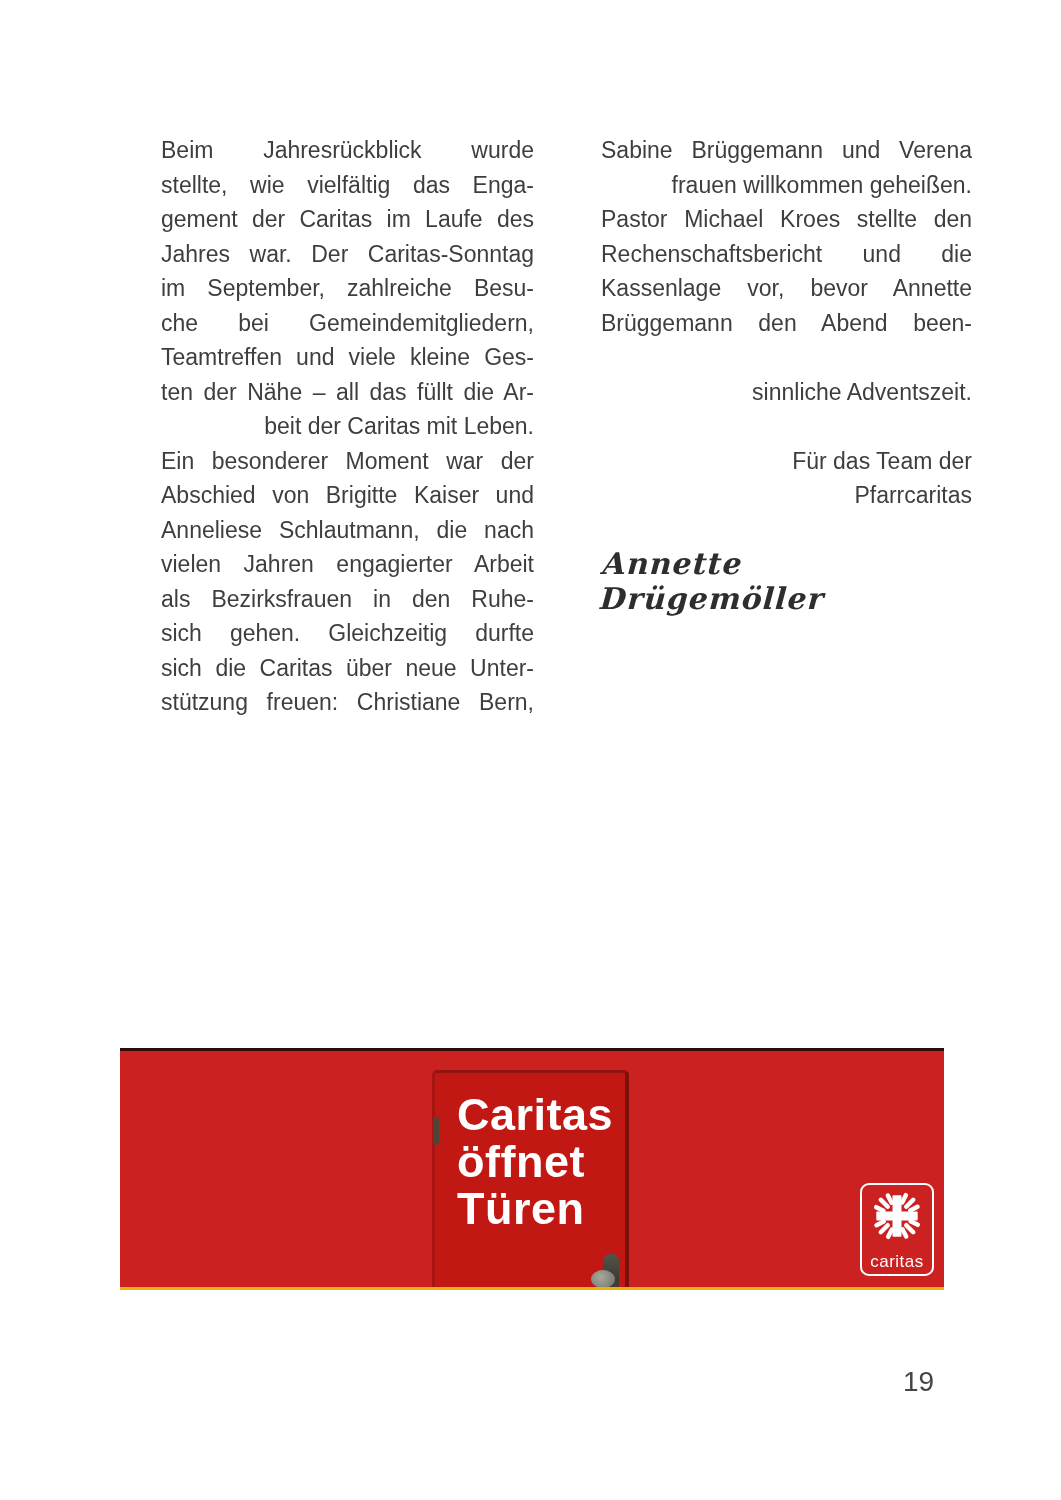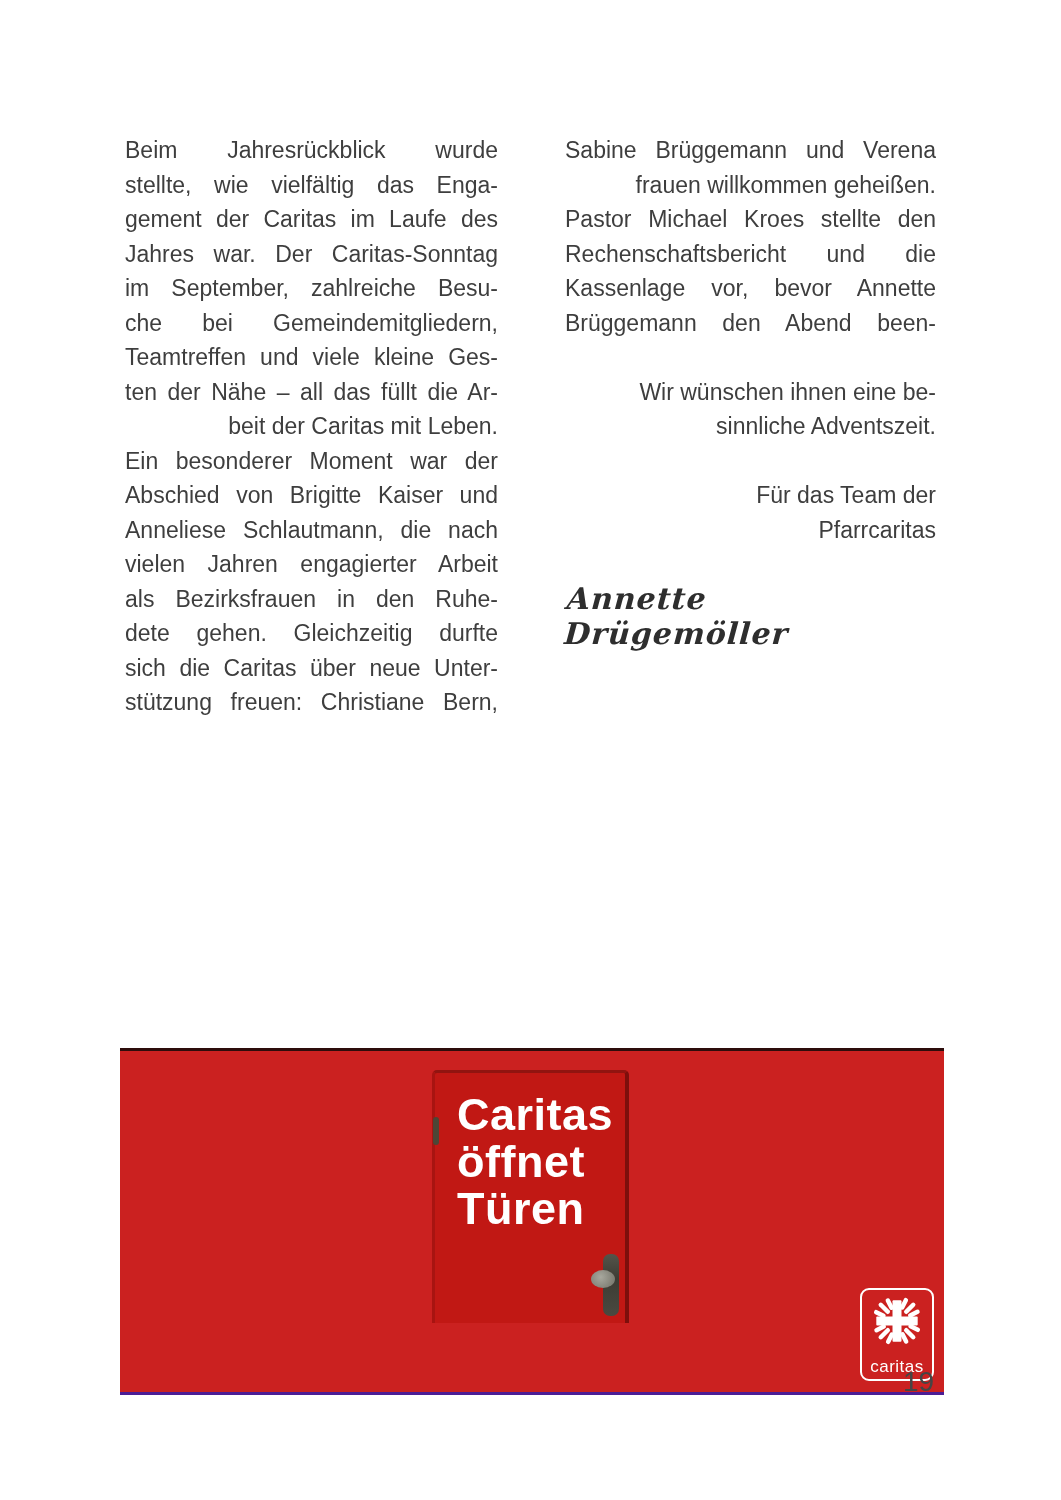--- a/index.html
+++ b/index.html
@@ -17,20 +17,21 @@
   }
 
   
   .col {
     position: absolute;
     top: 133px;
     font-size: 23px;
     font-weight: 300;
     color: #3e3e3e;
     line-height: 34.5px;
+    margin-left: 36px;
   }
   .col-left  { left: 125px; width: 373px; }
   .col-right { left: 565px; width: 371px; }
   .line { height: 34.5px; overflow: hidden; }
   .jl { text-align: justify; text-align-last: justify; }
   .ll { text-align: right; }
   .gap { height: 34.5px; }
 
   .sig {
     height: 44px;
@@ -43,25 +44,25 @@
     transform: skewX(-4deg);
     transform-origin: left bottom;
   }
 
   
   .banner {
     position: absolute;
     left: 120px;
     top: 1048px;
     width: 824px;
-    height: 347px;
+    height: 242px;
     box-sizing: border-box;
     background: #cb2120;
     border-top: 3px solid #2d0d0c;
-    border-bottom: 3px solid #4c1d95;
+    border-bottom: 3px solid #eab308;
     overflow: hidden;
   }
   .door {
     position: absolute;
     left: 312px;
     top: 19px;
     width: 197px;
     height: 253px;
     background: #c11814;
     box-sizing: border-box;
@@ -162,34 +163,33 @@
     <div class="line jl">im September, zahlreiche Besu-</div>
     <div class="line jl">che bei Gemeindemitgliedern,</div>
     <div class="line jl">Teamtreffen und viele kleine Ges-</div>
     <div class="line jl">ten der Nähe – all das füllt die Ar-</div>
     <div class="line ll">beit der Caritas mit Leben.</div>
     <div class="line jl">Ein besonderer Moment war der</div>
     <div class="line jl">Abschied von Brigitte Kaiser und</div>
     <div class="line jl">Anneliese Schlautmann, die nach</div>
     <div class="line jl">vielen Jahren engagierter Arbeit</div>
     <div class="line jl">als Bezirksfrauen in den Ruhe-</div>
-    <div class="line jl">dete gehen. Gleichzeitig durfte</div>
+    <div class="line jl">sich gehen. Gleichzeitig durfte</div>
     <div class="line jl">sich die Caritas über neue Unter-</div>
     <div class="line jl">stützung freuen: Christiane Bern,</div>
   </div>
 
   <div class="col col-right">
     <div class="line jl">Sabine Brüggemann und Verena</div>
     <div class="line ll">frauen willkommen geheißen.</div>
     <div class="line jl">Pastor Michael Kroes stellte den</div>
     <div class="line jl">Rechenschaftsbericht und die</div>
     <div class="line jl">Kassenlage vor, bevor Annette</div>
     <div class="line jl">Brüggemann den Abend been-</div>
     <div class="gap"></div>
-    <div class="line ll">Wir wünschen ihnen eine be-</div>
     <div class="line ll">sinnliche Adventszeit.</div>
     <div class="gap"></div>
     <div class="line ll">Für das Team der</div>
     <div class="line ll">Pfarrcaritas</div>
     <div class="gap"></div>
     <div class="sig">Annette Drügemöller</div>
   </div>
 
   <div class="banner">
     <div class="door">

